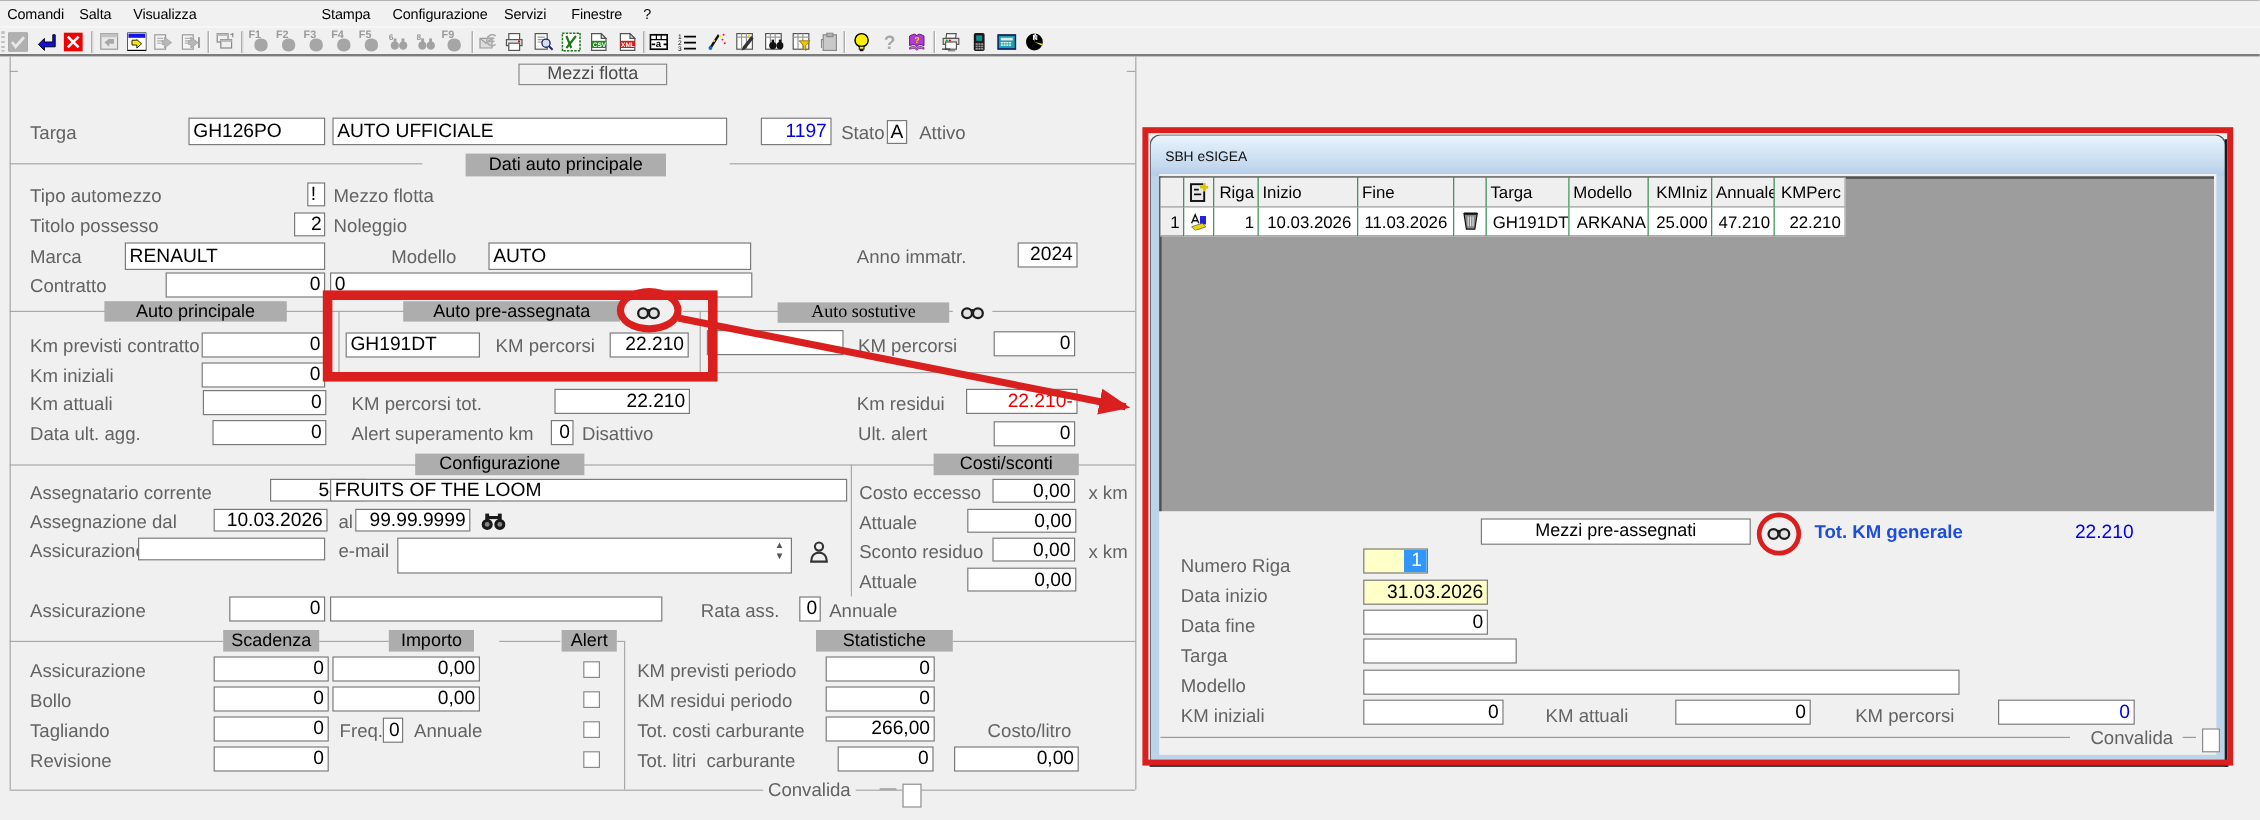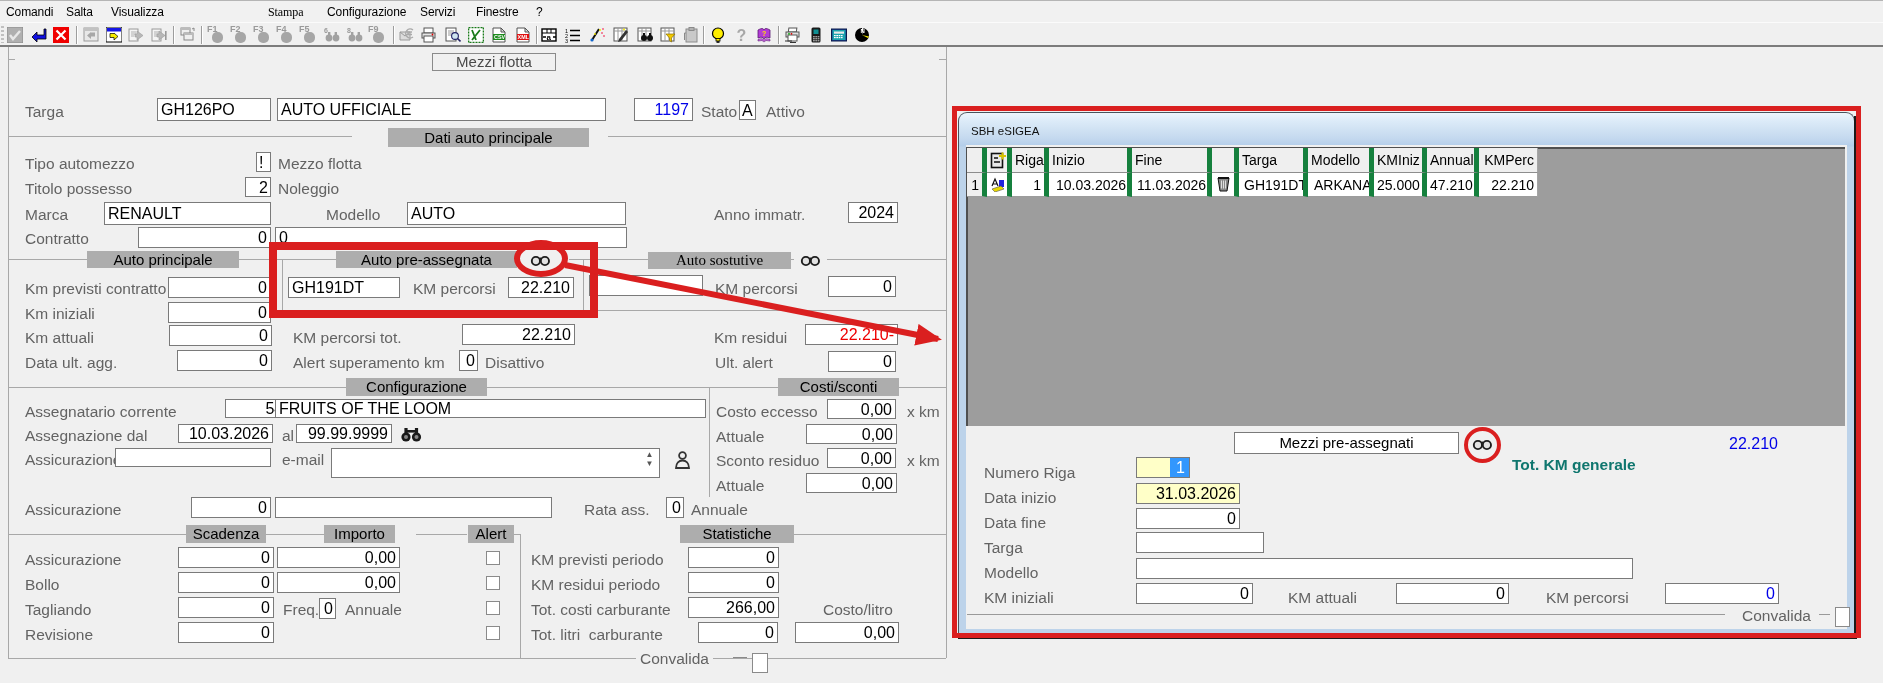--- a/index.html
+++ b/index.html
@@ -24,21 +24,21 @@
 </style></head>
 <body>
 
 <div class="abs" style="left:0;top:0;width:1883px;height:1px;background:#b5b5b5;"></div>
 
 <div class="abs" style="left:0;top:1px;width:1883px;height:21px;background:#f1f1f1;font-size:12px;letter-spacing:-0.1px;">
  <span class="abs" style="left:6px;top:4px;">Comandi</span>
  <span class="abs" style="left:66px;top:4px;">Salta</span>
  <span class="abs" style="left:111px;top:4px;">Visualizza</span>
  <span class="abs" style="left:179px;top:4px;margin-top:20px;">Altre Funzioni</span>
- <span class="abs" style="left:268px;top:4px;font-family:Liberation Serif, serif;">Stampa</span>
+ <span class="abs" style="left:268px;top:4px;">Stampa</span>
  <span class="abs" style="left:327px;top:4px;">Configurazione</span>
  <span class="abs" style="left:420px;top:4px;">Servizi</span>
  <span class="abs" style="left:476px;top:4px;">Finestre</span>
  <span class="abs" style="left:536px;top:4px;">?</span>
 </div>
 
 <div class="abs" style="left:0;top:22px;width:1883px;height:25px;background:#f0f0f0;border-top:1px solid #fbfbfb;border-bottom:2px solid #7c7c7c;box-sizing:border-box;"></div>
 <div class="abs" style="left:1px;top:26px;width:3px;height:17px;background:repeating-linear-gradient(to bottom,#c0c0c0 0 2px,#f0f0f0 2px 4px);"></div>
 <div id="toolbar">
 
@@ -321,21 +321,21 @@
 <div class="abs" style="left:432px;top:53px;width:122px;height:16px;border:1px solid #8a8a8a;background:#f0f0f0;text-align:center;line-height:16px;color:#4a4a4a;">Mezzi flotta</div>
 
 <div class="lbl" style="left:25px;top:103px;">Targa</div>
 <div class="in" style="left:157px;top:98px;width:114px;height:23px;line-height:21px;">GH126PO</div>
 <div class="in" style="left:277px;top:98px;width:329px;height:23px;line-height:21px;">AUTO UFFICIALE</div>
 <div class="in inr blue" style="left:634px;top:98px;width:59px;height:23px;line-height:21px;">1197</div>
 <div class="lbl" style="left:701px;top:103px;">Stato</div>
 <div class="in" style="left:739px;top:100px;width:17px;height:20px;padding:0 2px;">A</div>
 <div class="lbl" style="left:766px;top:103px;">Attivo</div>
 
-<div class="hdr" style="left:388px;top:128px;width:201px;height:19px;line-height:19px;">Dati auto principale</div>
+<div class="hdr" style="left:388px;top:128px;width:167px;height:19px;line-height:19px;">Dati auto principale</div>
 <div class="lbl" style="left:25px;top:155px;">Tipo automezzo</div>
 <div class="in" style="left:256px;top:152px;width:15px;height:20px;padding:0 2px;">!</div>
 <div class="lbl" style="left:278px;top:155px;">Mezzo flotta</div>
 <div class="lbl" style="left:25px;top:180px;">Titolo possesso</div>
 <div class="in inr" style="left:245px;top:177px;width:26px;height:20px;padding:0 2px;">2</div>
 <div class="lbl" style="left:278px;top:180px;">Noleggio</div>
 <div class="lbl" style="left:25px;top:206px;">Marca</div>
 <div class="in" style="left:104px;top:202px;width:167px;height:23px;line-height:21px;">RENAULT</div>
 <div class="lbl" style="left:326px;top:206px;">Modello</div>
 <div class="in" style="left:407px;top:202px;width:219px;height:23px;line-height:21px;">AUTO</div>
@@ -517,21 +517,21 @@
   <div class="tc inr" style="width:59px;border-right:1px solid #a5a5a5;">22.210</div>
  </div>
 </div>
 
 <div class="abs" style="left:1234px;top:432px;width:225px;height:22px;background:#fff;border:1px solid #7a7a7a;box-sizing:border-box;text-align:center;line-height:20px;">Mezzi pre-assegnati</div>
 <svg class="abs" style="left:1472px;top:436px;width:21px;height:17px;" viewBox="0 0 21 17">
       <circle cx="5.9" cy="9" r="4.1" fill="#e2e2e2" stroke="#1d1d1d" stroke-width="1.9"></circle>
       <circle cx="14.9" cy="9" r="4.1" fill="#e2e2e2" stroke="#1d1d1d" stroke-width="1.9"></circle>
       <path d="M9.4 7q1-1.4 2.1 0" fill="none" stroke="#1d1d1d" stroke-width="1.7"></path>
     </svg>
-<div class="abs" style="left:1512px;top:435px;font-weight:bold;color:#0f766e;font-size:15.5px;margin-top:21px;">Tot. KM generale</div>
+<div class="abs" style="left:1512px;top:435px;font-weight:bold;color:#1d4ed8;font-size:15.5px;">Tot. KM generale</div>
 <div class="abs blue" style="left:1700px;top:435px;width:78px;text-align:right;font-size:16px;">22.210</div>
 <div class="lbl" style="left:984px;top:464px;">Numero Riga</div>
 <div class="in" style="left:1136px;top:457px;width:54px;background:#ffffc8;text-align:right;padding:0;"><span style="background:#3297fd;color:#fff;padding:0 4px 0 6px;display:inline-block;height:19px;">1</span></div>
 <div class="lbl" style="left:984px;top:489px;">Data inizio</div>
 <div class="in inr" style="left:1136px;top:483px;width:104px;background:#ffffc8;">31.03.2026</div>
 <div class="lbl" style="left:984px;top:514px;">Data fine</div>
 <div class="in inr" style="left:1136px;top:508px;width:104px;">0</div>
 <div class="lbl" style="left:984px;top:539px;">Targa</div>
 <div class="in" style="left:1136px;top:532px;width:128px;"></div>
 <div class="lbl" style="left:984px;top:564px;">Modello</div>
@@ -562,16 +562,16 @@
       <defs>
         <marker id="ah" markerUnits="userSpaceOnUse" markerWidth="26" markerHeight="24" refX="22" refY="11" orient="auto">
           <path d="M0 0L26 11L0 22z" fill="#da1f1f"></path>
         </marker>
       </defs>
       <line x1="565" y1="265" x2="938" y2="339" stroke="#da1f1f" stroke-width="6" marker-end="url(#ah)"></line>
     </svg>
 </div>
 <style>
 .trow{display:flex;}
-.tc{box-sizing:border-box;flex:0 0 auto;border-right:5px solid #15803d;border-bottom:1px solid #9c9c9c;background:#fff;
+.tc{box-sizing:border-box;flex:0 0 auto;border-right:1px solid #15803d;border-bottom:1px solid #9c9c9c;background:#fff;
  line-height:24px;padding:0 3px;white-space:nowrap;overflow:hidden;}
 .trow:first-child .tc{line-height:25px;background:#efefef;border-bottom:1px solid #8d8d8d;}
 </style>
 
 </body></html>

